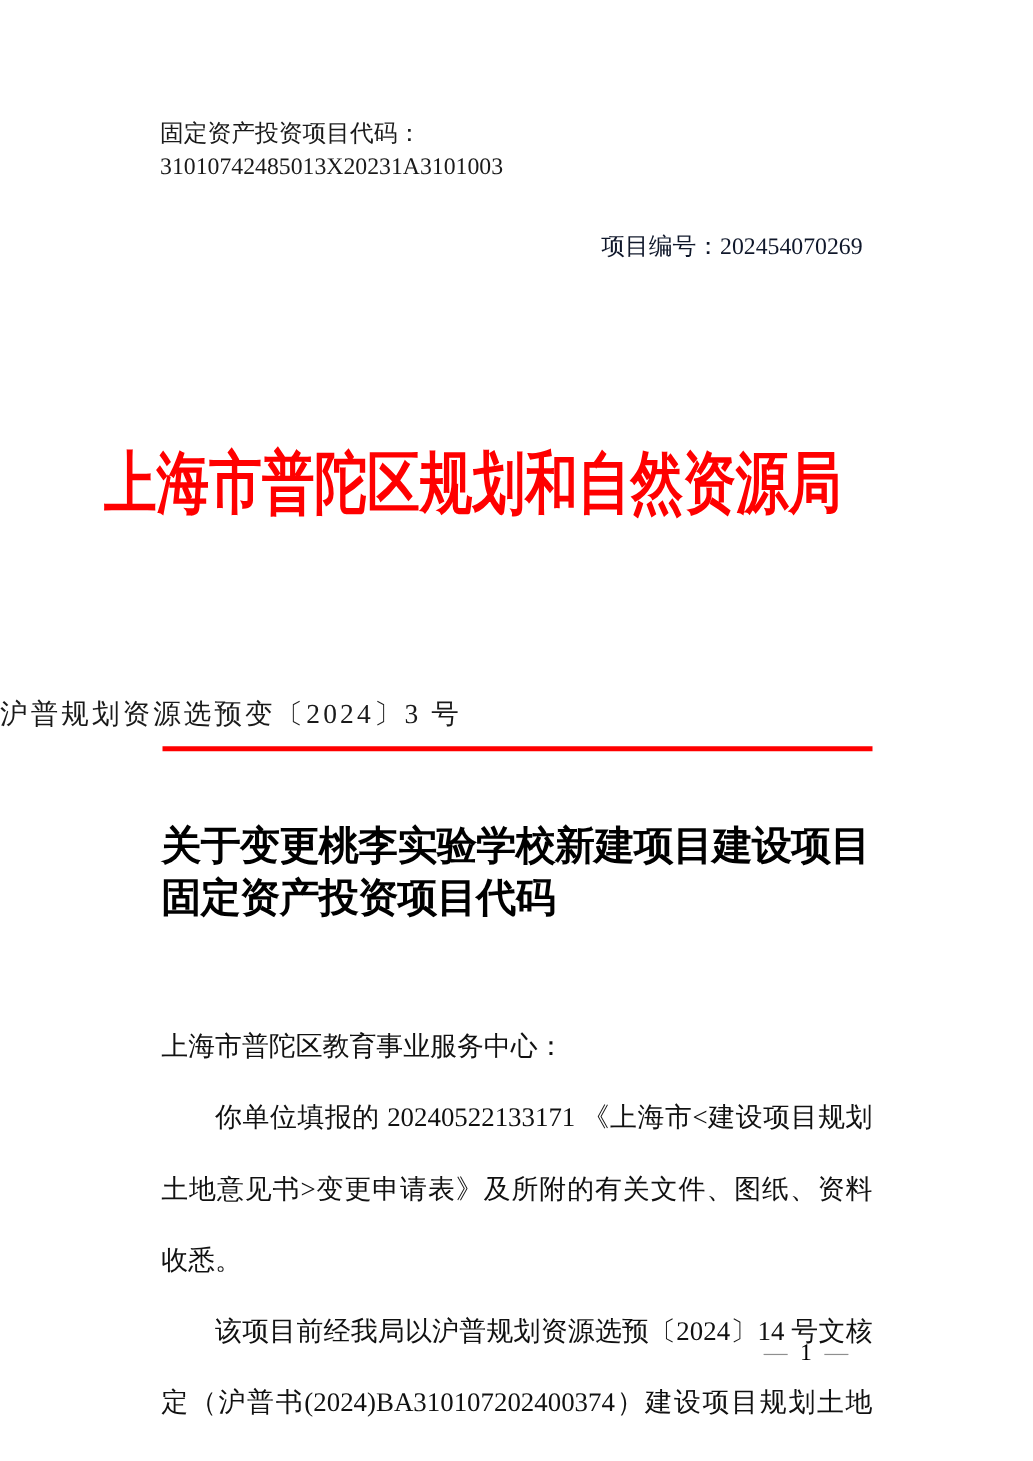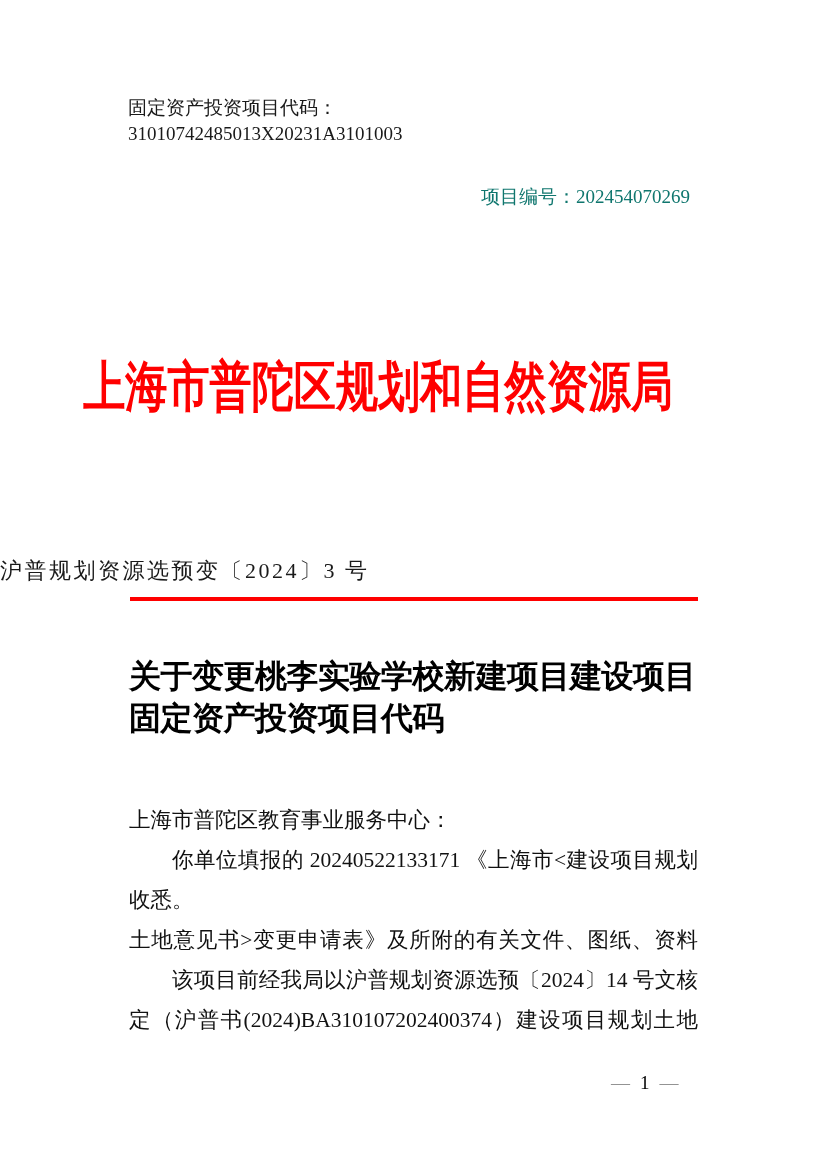--- a/index.html
+++ b/index.html
@@ -22,21 +22,21 @@
     line-height: 26px;
     color: #1a1a1a;
   }
 
   
   .project-number {
     position: absolute;
     right: 136px;
     top: 184px;
     font-size: 19px;
-    color: #0f766e;
+    color: #0f172a;
   }
 
   
   .org-name, .doc-type {
     position: absolute;
     left: 0;
     width: 692px;
     text-align: right;
   }
   .org-name { top: 351px; }
@@ -86,21 +86,21 @@
 
   .document-body {
     position: absolute;
     left: 129px;
     width: 569px;
     top: 800px;
     font-size: 21.5px;
     line-height: 40px;
     color: #111111;
   }
-  .body-line { height: 40px; overflow: hidden; }
+  .body-line { height: 40px; overflow: hidden; margin-top: 17px; }
   .fill { text-align: justify; text-align-last: justify; }
   .ind  { text-indent: 43px; }
 
   .page-footer {
     position: absolute;
     left: 611px;
     top: 1072px;
     font-size: 19px;
     white-space: nowrap;
   }
@@ -131,22 +131,22 @@
   <div class="red-line"></div>
 
   <div class="doc-title">
     <div>关于变更桃李实验学校新建项目建设项目</div>
     <div>固定资产投资项目代码</div>
   </div>
 
   <div class="document-body">
     <div class="body-line">上海市普陀区教育事业服务中心：</div>
     <div class="body-line fill ind">你单位填报的 20240522133171 《上海市&lt;建设项目规划</div>
+    <div class="body-line fill">土地意见书&gt;变更申请表》及所附的有关文件、图纸、资料</div>
     <div class="body-line">收悉。</div>
-    <div class="body-line fill">土地意见书&gt;变更申请表》及所附的有关文件、图纸、资料</div>
     <div class="body-line fill ind">该项目前经我局以沪普规划资源选预〔2024〕14 号文核</div>
     <div class="body-line fill">定（沪普书(2024)BA310107202400374）建设项目规划土地</div>
   </div>
 
   <div class="page-footer">
     <span class="dash">—</span><span class="num">1</span><span class="dash">—</span>
   </div>
 
 </div>
 

